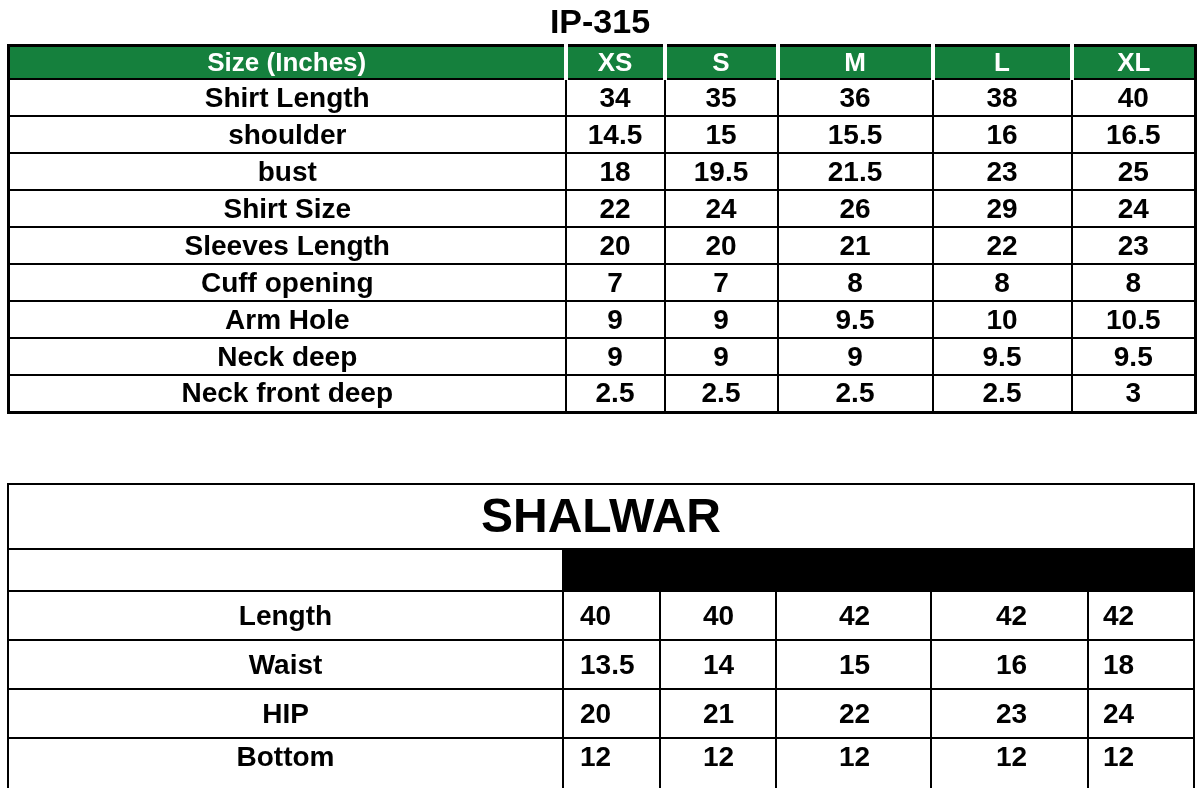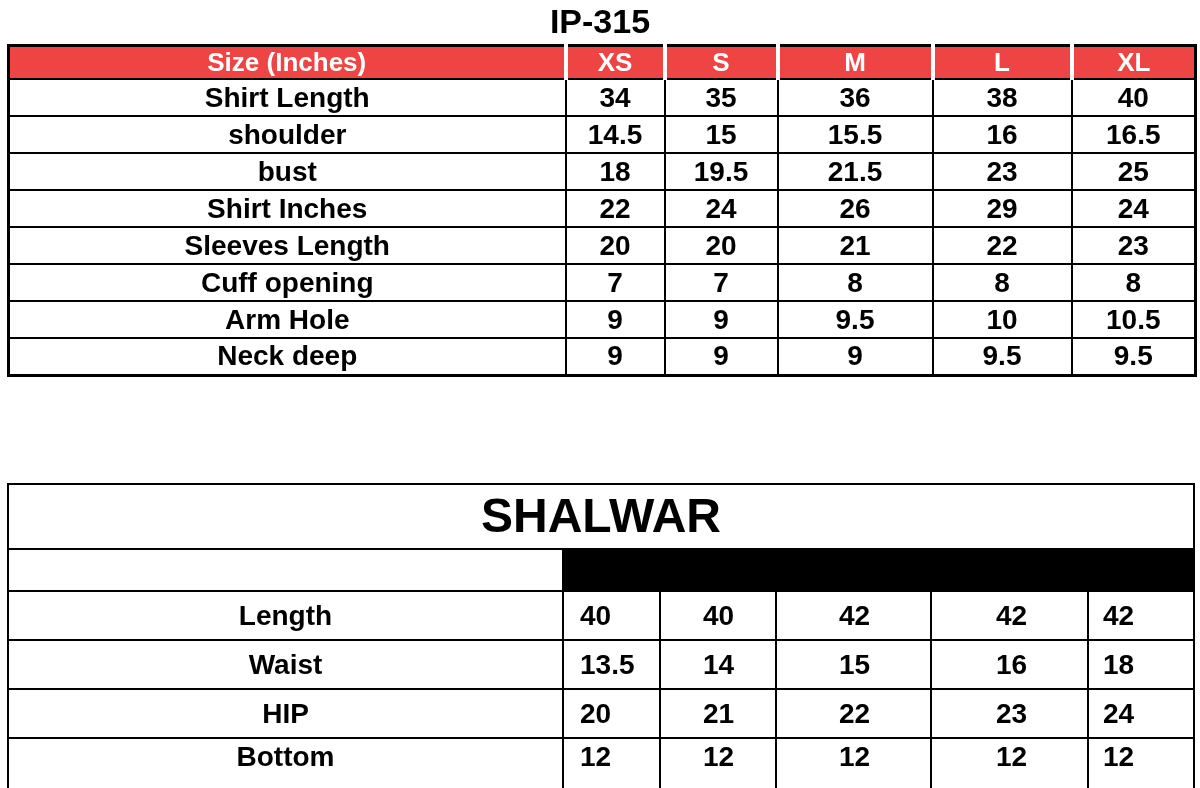--- a/index.html
+++ b/index.html
@@ -24,21 +24,21 @@
     table-layout: fixed;
   }
 
   
   #shirt-table {
     left: 7px; top: 44px; width: 1187px;
     border: 3px solid #000;
   }
   #shirt-table th, #shirt-table td { border: 2px solid #000; overflow: hidden; }
   #shirt-table thead th {
-    background: #ef4444; color: #fff;
+    background: #15803d; color: #fff;
     font-size: 26px; font-weight: 700; text-align: center;
     height: 33px; padding: 0;
     border-left: 4px solid #fff; border-right: none;
   }
   #shirt-table thead th:first-child { border-left: 2px solid #000; }
   #shirt-table tbody td {
     font-size: 28px; font-weight: 700; text-align: center;
     height: 37px; padding: 0; line-height: 1;
   }
 
@@ -113,21 +113,21 @@
         </tr>
         <tr>
           <td class="label-cell">bust</td>
           <td>18</td>
           <td>19.5</td>
           <td>21.5</td>
           <td>23</td>
           <td>25</td>
         </tr>
         <tr>
-          <td class="label-cell">Shirt Inches</td>
+          <td class="label-cell">Shirt Size</td>
           <td>22</td>
           <td>24</td>
           <td>26</td>
           <td>29</td>
           <td>24</td>
         </tr>
         <tr>
           <td class="label-cell">Sleeves Length</td>
           <td>20</td>
           <td>20</td>
@@ -151,20 +151,28 @@
           <td>10</td>
           <td>10.5</td>
         </tr>
         <tr>
           <td class="label-cell">Neck deep</td>
           <td>9</td>
           <td>9</td>
           <td>9</td>
           <td>9.5</td>
           <td>9.5</td>
+        </tr>
+        <tr>
+          <td class="label-cell">Neck front deep</td>
+          <td>2.5</td>
+          <td>2.5</td>
+          <td>2.5</td>
+          <td>2.5</td>
+          <td>3</td>
         </tr>
       </tbody>
   </table>
 
   <table id="shalwar-table">
     <colgroup>
       <col style="width:555px">
       <col style="width:97px">
       <col style="width:116px">
       <col style="width:155px">

